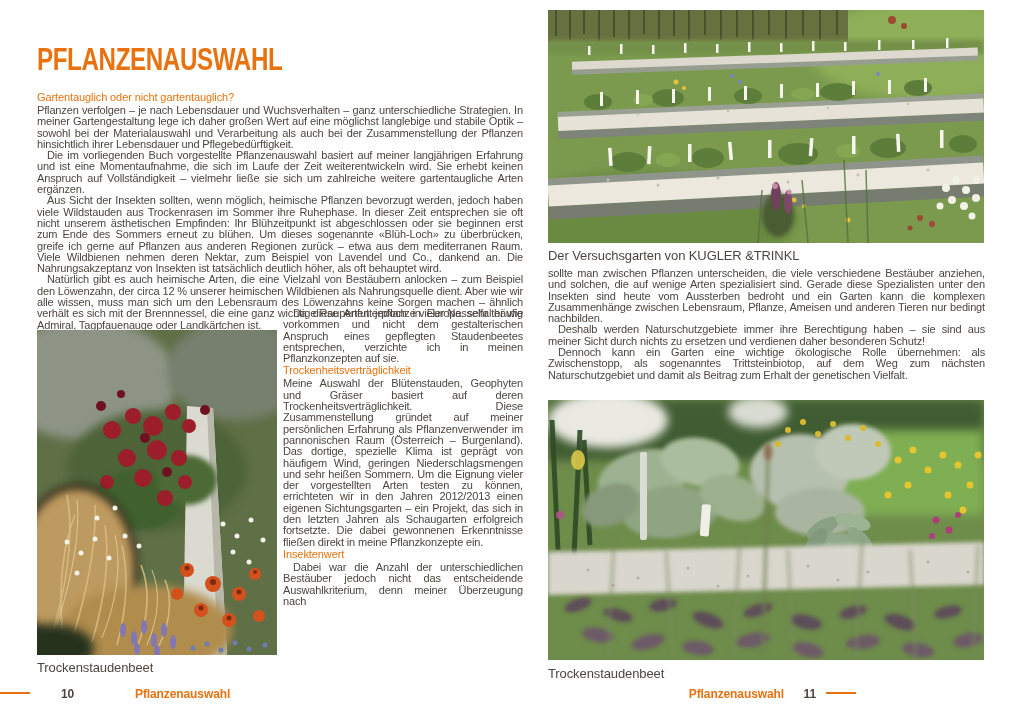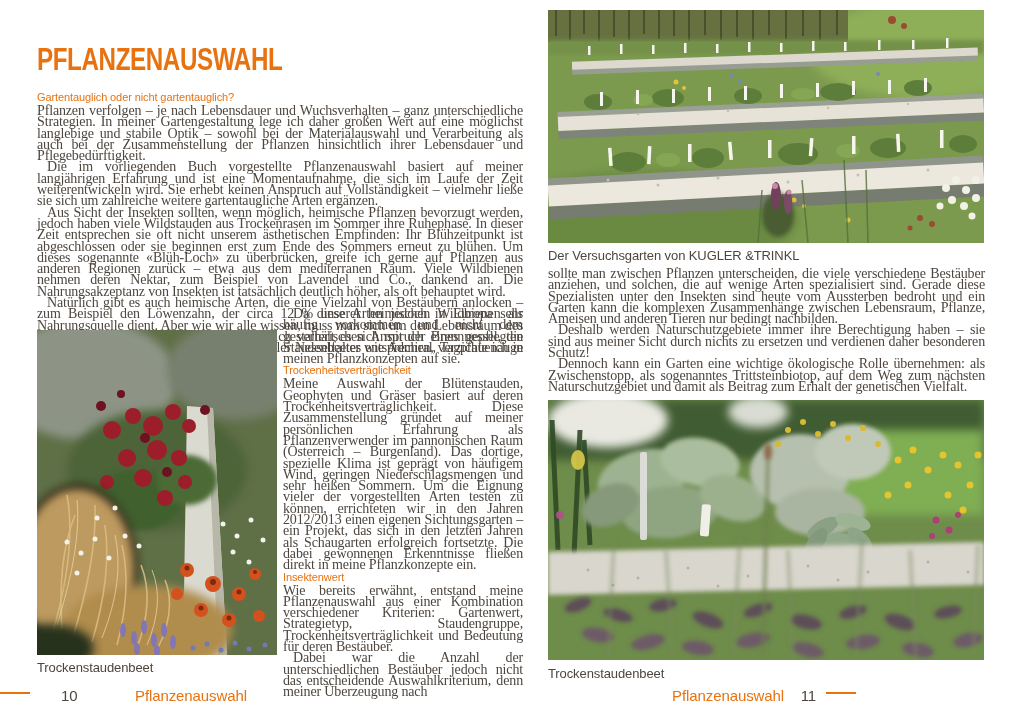--- a/index.html
+++ b/index.html
@@ -10,39 +10,39 @@
 
   .title {
     position:absolute; left:37px; top:42px;
     font-size:31px; font-weight:bold; color:var(--accent);
     transform:scaleX(.78); transform-origin:0 50%; white-space:nowrap;
     letter-spacing:-0.5px;
   }
   .textblock { position:absolute; }
   .sub { font-size:11px; font-weight:normal; color:var(--accent); margin:0 0 2px 0; letter-spacing:-0.1px; }
   .sub.mt { }
-  p { font-size:14px; line-height:11.3px; text-align:justify; letter-spacing:-0.15px; color:var(--text);font-family:Liberation Serif, serif; }
+  p { font-size:11px; line-height:11.3px; text-align:justify; letter-spacing:-0.15px; color:var(--text); }
   p.ind { text-indent:10px; }
 
   .wide   { left:37px;  top:91px;  width:486px; }
   .narrow { left:283px; top:308px; width:240px; }
   .rtext  { left:548px; top:268px; width:437px; }
 
   figure.photo { position:absolute; overflow:hidden; background:#73904a; }
   .photoL  { left:37px;  top:330px; width:240px; height:325px; }
   .photoTR { left:548px; top:10px;  width:436px; height:233px; }
   .photoBR { left:548px; top:400px; width:436px; height:260px; }
   figure.photo svg { display:block; }
 
   .cap { position:absolute; font-size:13px; color:var(--text); letter-spacing:-0.1px; }
   .capL  { left:37px;  top:660px; }
   .capTR { left:548px; top:248px; }
   .capBR { left:548px; top:666px; }
 
-  .foot { position:absolute; top:687px; font-size:15px; letter-spacing:-0.1px; }
+  .foot { position:absolute; top:687px; font-size:12px; letter-spacing:-0.1px;font-weight:bold; }
   .foot-rule { position:absolute; top:692px; height:2px; background:var(--accent); }
   .rule-l { left:0; width:30px; }
   .rule-r { right:0; width:30px; }
   .pg-l  { left:61px; }
   .lbl-l { left:135px; color:var(--accent); }
   .lbl-r { right:72px; color:var(--accent); }
   .pg-r  { right:40px; }
 </style>
 </head>
 <body>
@@ -57,21 +57,20 @@
     <p class="ind">Die im vorliegenden Buch vorgestellte Pflanzenauswahl basiert auf meiner langjährigen Erfahrung und ist eine Momentaufnahme, die sich im Laufe der Zeit weiterentwickeln wird. Sie erhebt keinen Anspruch auf Vollständigkeit – vielmehr ließe sie sich um zahlreiche weitere gartentaugliche Arten ergänzen.</p>
     <p class="ind">Aus Sicht der Insekten sollten, wenn möglich, heimische Pflanzen bevorzugt werden, jedoch haben viele Wildstauden aus Trockenrasen im Sommer ihre Ruhephase. In dieser Zeit entsprechen sie oft nicht unserem ästhetischen Empfinden: Ihr Blühzeitpunkt ist abgeschlossen oder sie beginnen erst zum Ende des Sommers erneut zu blühen. Um dieses sogenannte «Blüh-Loch» zu überbrücken, greife ich gerne auf Pflanzen aus anderen Regionen zurück – etwa aus dem mediterranen Raum. Viele Wildbienen nehmen deren Nektar, zum Beispiel von Lavendel und Co., dankend an. Die Nahrungsakzeptanz von Insekten ist tatsächlich deutlich höher, als oft behauptet wird.</p>
     <p class="ind">Natürlich gibt es auch heimische Arten, die eine Vielzahl von Bestäubern anlocken – zum Beispiel den Löwenzahn, der circa 12 % unserer heimischen Wildbienen als Nahrungsquelle dient. Aber wie wir alle wissen, muss man sich um den Lebensraum des Löwenzahns keine Sorgen machen – ähnlich verhält es sich mit der Brennnessel, die eine ganz wichtige Raupenfutterpflanze vieler Nesselfalter wie Admiral, Tagpfauenauge oder Landkärtchen ist.</p>
   </div>
 
   <div class="textblock narrow">
     <p class="ind">Da diese Arten jedoch in Europa sehr häufig vorkommen und nicht dem gestalterischen Anspruch eines gepflegten Staudenbeetes entsprechen, verzichte ich in meinen Pflanzkonzepten auf sie.</p>
     <h2 class="sub mt">Trockenheitsverträglichkeit</h2>
     <p>Meine Auswahl der Blütenstauden, Geophyten und Gräser basiert auf deren Trockenheitsverträglichkeit. Diese Zusammenstellung gründet auf meiner persönlichen Erfahrung als Pflanzenverwender im pannonischen Raum (Österreich – Burgenland). Das dortige, spezielle Klima ist geprägt von häufigem Wind, geringen Niederschlagsmengen und sehr heißen Sommern. Um die Eignung vieler der vorgestellten Arten testen zu können, errichteten wir in den Jahren 2012/2013 einen eigenen Sichtungsgarten – ein Projekt, das sich in den letzten Jahren als Schaugarten erfolgreich fortsetzte. Die dabei gewonnenen Erkenntnisse fließen direkt in meine Pflanzkonzepte ein.</p>
     <h2 class="sub mt">Insektenwert</h2>
-    <p>Wie bereits erwähnt, entstand meine Pflanzenauswahl aus einer Kombination verschiedener Kriterien: Gartenwert, Strategietyp, Staudengruppe, Trockenheitsverträglichkeit und Bedeutung für deren Bestäuber.</p>
     <p class="ind">Dabei war die Anzahl der unterschiedlichen Bestäuber jedoch nicht das entscheidende Auswahlkriterium, denn meiner Überzeugung nach</p>
   </div>
 
   <figure class="photo photoL">
     <svg width="240" height="325" viewBox="0 0 240 325" xmlns="http://www.w3.org/2000/svg">
       <defs>
         <filter id="lb2" x="-40%" y="-40%" width="180%" height="180%">
             <feGaussianBlur stdDeviation="2.5"></feGaussianBlur>
           </filter>
         <filter id="lb5" x="-40%" y="-40%" width="180%" height="180%">

